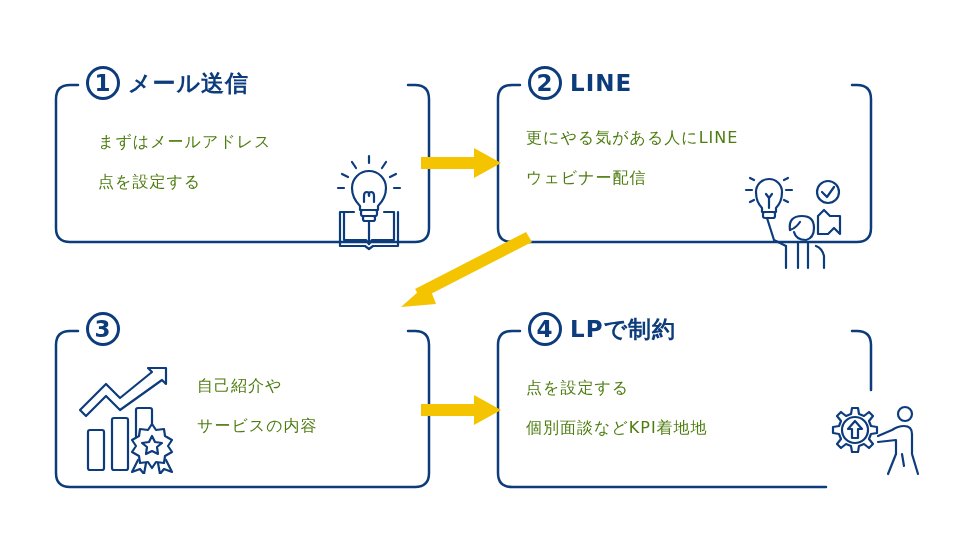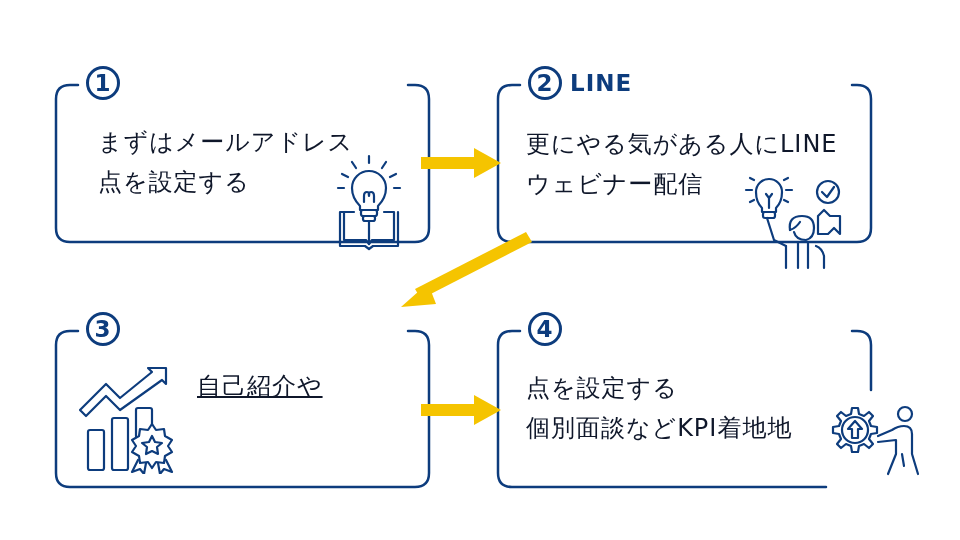--- a/index.html
+++ b/index.html
@@ -3,21 +3,21 @@
 <meta charset="utf-8">
 <style>
   html,body{margin:0;padding:0;}
   body{width:960px;height:540px;background:#ffffff;position:relative;overflow:hidden;
        font-family:"DejaVu Sans","Liberation Sans",sans-serif;}
   .frame{position:absolute;left:0;top:0;width:960px;height:540px;}
   .title{position:absolute;display:flex;align-items:center;gap:8px;color:#0d3c7d;font-weight:bold;
          font-size:23px;letter-spacing:1px;background:#fff;padding:0 6px;}
   .num{display:inline-flex;align-items:center;justify-content:center;width:34px;height:34px;border:3px solid #0d3c7d;
        border-radius:50%;font-size:23px;font-weight:bold;color:#0d3c7d;box-sizing:border-box;line-height:1;}
-  .body{position:absolute;color:#0f172a;font-size:24px;line-height:40px;letter-spacing:1px;}
+  .body{position:absolute;color:#4d7c0f;font-size:16px;line-height:40px;letter-spacing:1px;}
   .icon{position:absolute;}
 </style>
 </head>
 <body>
 
 <svg class="frame" viewBox="0 0 960 540" width="960" height="540">
   <g fill="none" stroke="#0d3c7d" stroke-width="2.5" stroke-linecap="round">
 
     <path d="M78 85 H70 Q56 85 56 99 V228 Q56 242 70 242 H415 Q429 242 429 228 V99 Q429 85 415 85 H408"></path>
 
@@ -39,20 +39,21 @@
     </g>
     <g>
       <rect x="421" y="404" width="54" height="12"></rect>
       <polygon points="474,395 501,410 474,425"></polygon>
     </g>
   </g>
 </svg>
 
 <div class="title" style="left:80px;top:66px;">
   <span class="num">1</span>
+  <span>メール送信</span>
 </div>
 <div class="body" style="left:98px;top:122px;">
   <div>まずはメールアドレス</div>
   <div>点を設定する</div>
 </div>
 <svg class="icon" style="left:330px;top:152px;" width="78" height="100" viewBox="0 0 78 100" fill="none" stroke="#0d3c7d" stroke-width="2.2" stroke-linecap="round" stroke-linejoin="round">
   <line x1="39" y1="4" x2="39" y2="11"></line>
     <line x1="22" y1="10" x2="26" y2="16"></line>
     <line x1="56" y1="10" x2="52" y2="16"></line>
   <line x1="12" y1="22" x2="18" y2="25"></line>
@@ -65,21 +66,21 @@
     <rect x="33" y="64" width="12" height="5" rx="2"></rect>
   <path d="M14 60 V88 H36 L39 92 L42 88 H64 V60 H54"></path>
   <path d="M24 60 H10 V94 H35 L39 97 L43 94 H68 V60"></path>
   <line x1="39" y1="69" x2="39" y2="92"></line>
 </svg>
 
 <div class="title" style="left:522px;top:66px;">
   <span class="num">2</span>
   <span>LINE</span>
 </div>
-<div class="body" style="left:526px;top:124px;">
+<div class="body" style="left:526px;top:118px;">
   <div>更にやる気がある人にLINE</div>
   <div>ウェビナー配信</div>
 </div>
 <svg class="icon" style="left:742px;top:170px;" width="120" height="100" viewBox="0 0 120 100" fill="none" stroke="#0d3c7d" stroke-width="2.2" stroke-linecap="round" stroke-linejoin="round">
   <line x1="8" y1="8" x2="12" y2="10"></line>
     <line x1="4" y1="20" x2="10" y2="20"></line>
     <line x1="8" y1="32" x2="12" y2="30"></line>
   <line x1="46" y1="8" x2="42" y2="10"></line>
     <line x1="50" y1="20" x2="44" y2="20"></line>
     <line x1="46" y1="32" x2="42" y2="30"></line>
@@ -91,35 +92,37 @@
     <path d="M80 22 L85 27 L92 17"></path>
   <path d="M48 60 Q46 46 60 46 Q72 46 72 58 Q72 68 64 70 Q54 70 52 62"></path>
   <path d="M48 60 Q54 58 58 52"></path>
   <path d="M44 76 V98 M56 72 V98 M66 72 V98 M74 76 Q80 78 82 86 V98"></path>
   <path d="M76 64 V46 L82 40 L88 46 H98 V64 L92 58 L86 64 Z"></path>
 </svg>
 
 <div class="title" style="left:80px;top:312px;">
   <span class="num">3</span>
 </div>
-<div class="body" style="left:197px;top:366px;text-decoration:underline;">
+<div class="body" style="left:197px;top:366px;">
   <div>自己紹介や</div>
+  <div>サービスの内容</div>
 </div>
 <svg class="icon" style="left:76px;top:366px;" width="100" height="108" viewBox="0 0 100 108" fill="none" stroke="#0d3c7d" stroke-width="2.2" stroke-linecap="round" stroke-linejoin="round">
   <path d="M4 44 L30 18 L44 32 L76 6 L72 2 H90 V18 L86 14 L44 44 L30 30 L10 50 Z"></path>
   <rect x="12" y="64" width="16" height="40" rx="2"></rect>
   <rect x="36" y="52" width="16" height="52" rx="2"></rect>
   <rect x="60" y="42" width="16" height="30" rx="2"></rect>
   <path d="M76 58 L80 64 L88 63 L89 70 L96 74 L92 80 L96 86 L89 90 L88 97 L80 96 L76 102 L72 96 L64 97 L63 90 L56 86 L60 80 L56 74 L63 70 L64 63 L72 64 Z" fill="#fff"></path>
   <path d="M76 70 L79 76 L86 77 L81 81 L82 88 L76 85 L70 88 L71 81 L66 77 L73 76 Z"></path>
   <path d="M62 94 L56 106 L64 103 L68 108 L70 97 M90 94 L96 106 L88 103 L84 108 L82 97"></path>
 </svg>
 
 <div class="title" style="left:522px;top:312px;">
   <span class="num">4</span>
+  <span>LPで制約</span>
 </div>
 <div class="body" style="left:526px;top:368px;">
   <div>点を設定する</div>
   <div>個別面談などKPI着地地</div>
 </div>
 <svg class="icon" style="left:826px;top:402px;" width="104" height="82" viewBox="0 0 104 82" fill="none" stroke="#0d3c7d" stroke-width="2.2" stroke-linecap="round" stroke-linejoin="round">
   <path d="M26 6 L32 6 L33 12 L38 14 L43 10 L47 14 L43 19 L45 24 L51 25 V31 L45 32 L43 37 L47 42 L43 46 L38 42 L33 44 L32 50 H26 L25 44 L20 42 L15 46 L11 42 L15 37 L13 32 L7 31 V25 L13 24 L15 19 L11 14 L15 10 L20 14 L25 12 Z"></path>
   <circle cx="29" cy="28" r="13"></circle>
   <path d="M29 19 L22 27 H26 V36 H32 V27 H36 Z"></path>
   <circle cx="79" cy="12" r="7"></circle>

